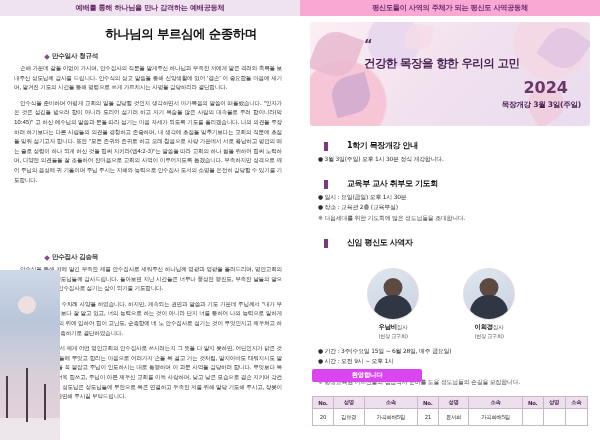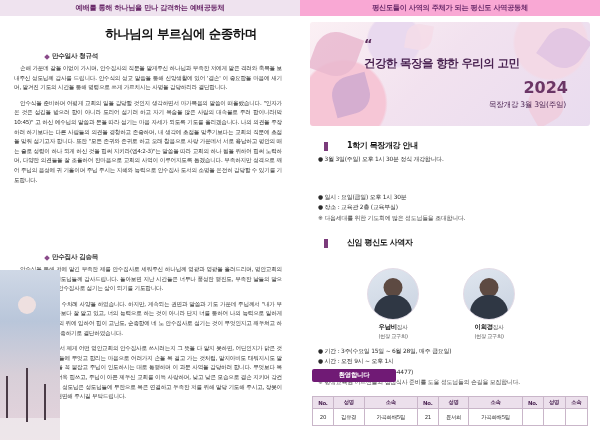--- a/index.html
+++ b/index.html
@@ -104,22 +104,22 @@
   }
   .hero-sub{
     position:absolute;left:54px;top:34px;width:190px;font-size:11.5px;
     color:#4a2352;font-weight:bold;letter-spacing:-0.6px;
   }
   .hero-year{
     position:absolute;right:22px;top:56px;font-size:16px;color:#6b3566;
     font-weight:bold;letter-spacing:0px;
   }
   .hero-date{
-    position:absolute;right:24px;top:78px;font-size:7.6px;color:#4a2352;
-    font-weight:normal;letter-spacing:-0.3px;
+    position:absolute;right:9px;top:78px;font-size:7.6px;color:#4a2352;
+    font-weight:bold;letter-spacing:-0.3px;
   }
   .r-sec{
     position:absolute;left:24px;font-size:8px;font-weight:bold;color:#111;
     letter-spacing:-0.4px;padding-left:23px;
   }
   .r-sec:before{
     content:"";position:absolute;left:0;top:2px;width:4px;height:9px;background:#7b3b7b;
   }
   .r-text{
     position:absolute;left:18px;width:268px;font-size:5.9px;line-height:9.4px;
@@ -141,22 +141,22 @@
   }
   .staff-img .body{
     position:absolute;left:50%;bottom:0;transform:translateX(-50%);
     width:38px;height:24px;border-radius:18px 18px 0 0;background:#2f3744;
   }
   .staff-name{font-size:6.4px;font-weight:bold;margin-top:3px;color:#111;letter-spacing:-0.3px;}
   .staff-name .ttl{font-weight:normal;color:#444;font-size:5.6px;}
   .staff-role{font-size:5.2px;color:#555;margin-top:1px;letter-spacing:-0.3px;}
   
   .welcome-head{
-    position:absolute;left:12px;bottom:58px;width:84px;height:13px;
-    background:#701a75;color:#fff;font-size:6.4px;font-weight:bold;
+    position:absolute;left:12px;bottom:58px;width:110px;height:13px;
+    background:#d946ef;color:#fff;font-size:6.4px;font-weight:bold;
     text-align:center;line-height:13px;border-radius:2px;letter-spacing:-0.3px;
   }
   table.welcome{
     position:absolute;left:12px;bottom:14px;width:276px;
     border-collapse:collapse;font-size:5.4px;
   }
   table.welcome th,table.welcome td{
     border:1px solid #c9b6c9;padding:2px 1px;text-align:center;color:#333;
     letter-spacing:-0.3px;
   }
@@ -221,20 +221,21 @@
       <div class="hero-sub">건강한 목장을 향한 우리의 고민</div>
       <div class="hero-year">2024</div>
       <div class="hero-date">목장개강 3월 3일(주일)</div>
     </div>
 
     <div class="r-sec" style="top:140px;">1학기 목장개강 안내</div>
     <div class="r-text" style="top:155px;">
       <div>● 3월 3일(주일) 오후 1시 30분 정식 개강합니다.</div>
     </div>
 
+    <div class="r-sec" style="top:178px;">교육부 교사 취부모 기도회</div>
     <div class="r-text" style="top:193px;">
       <div>● 일시 : 요일(금일) 오후 1시 30분</div>
       <div>● 장소 : 교육관 2층 (교육부실)</div>
       <div class="note">※ 다음세대를 위한 기도회에 많은 성도님들을 초대합니다.</div>
     </div>
 
     <div class="r-sec" style="top:237px;">신임 평신도 사역자</div>
 
     <div class="staff">
       <div class="staff-card">

